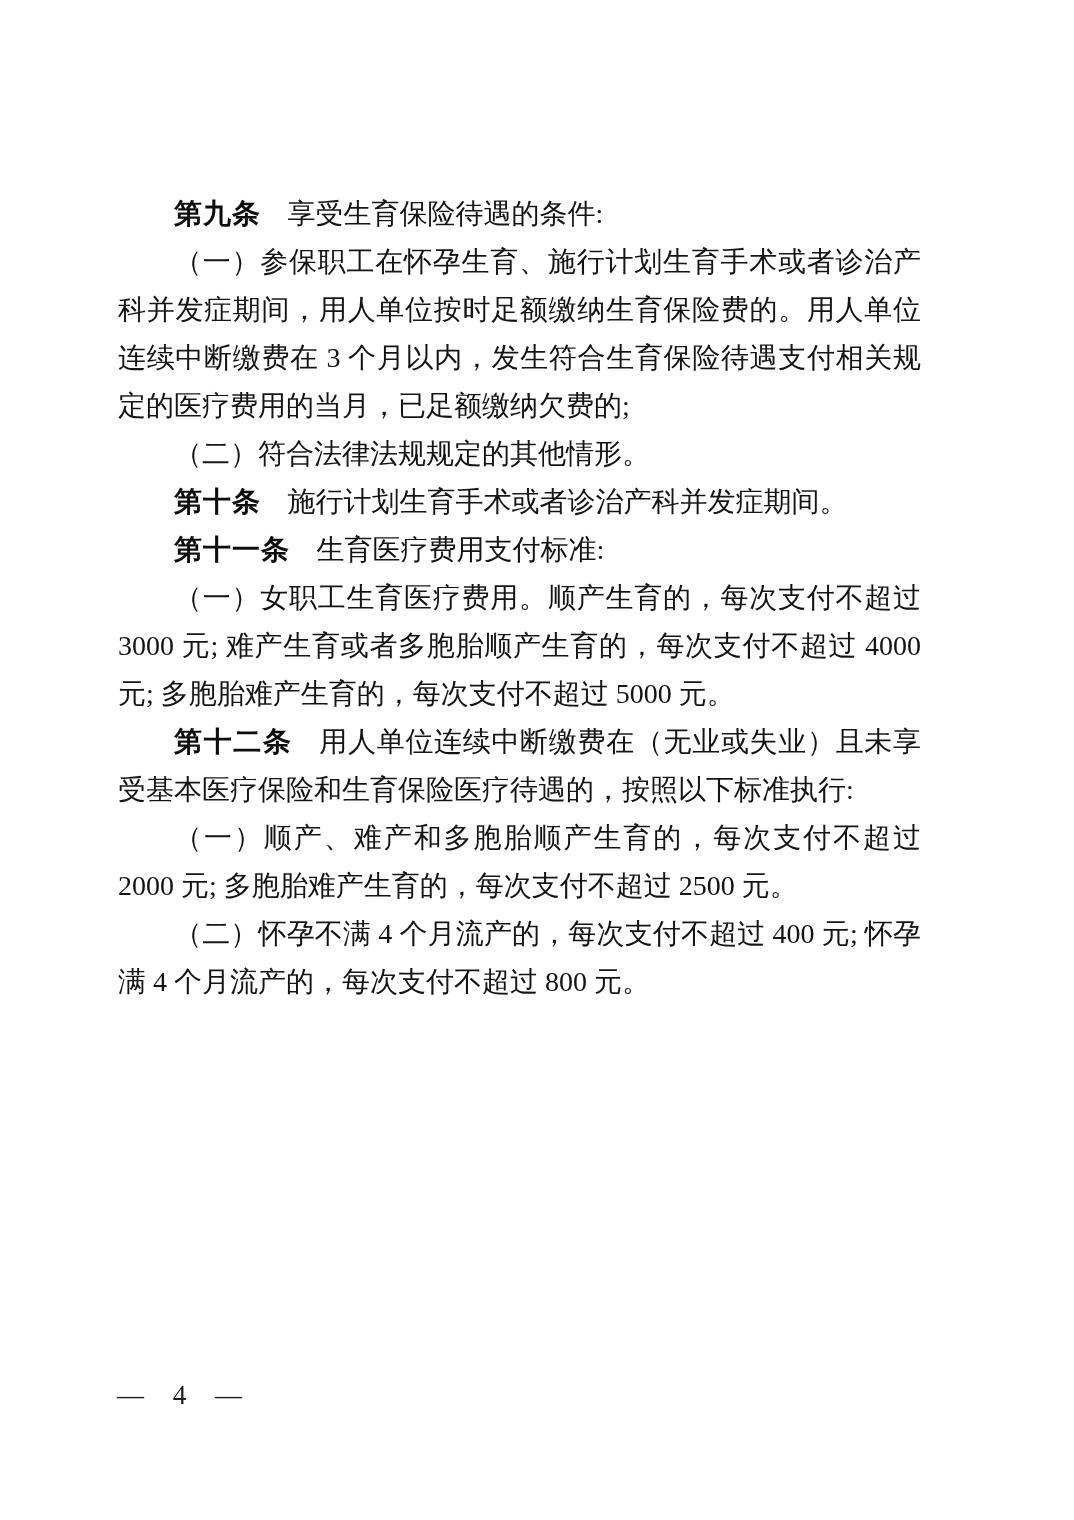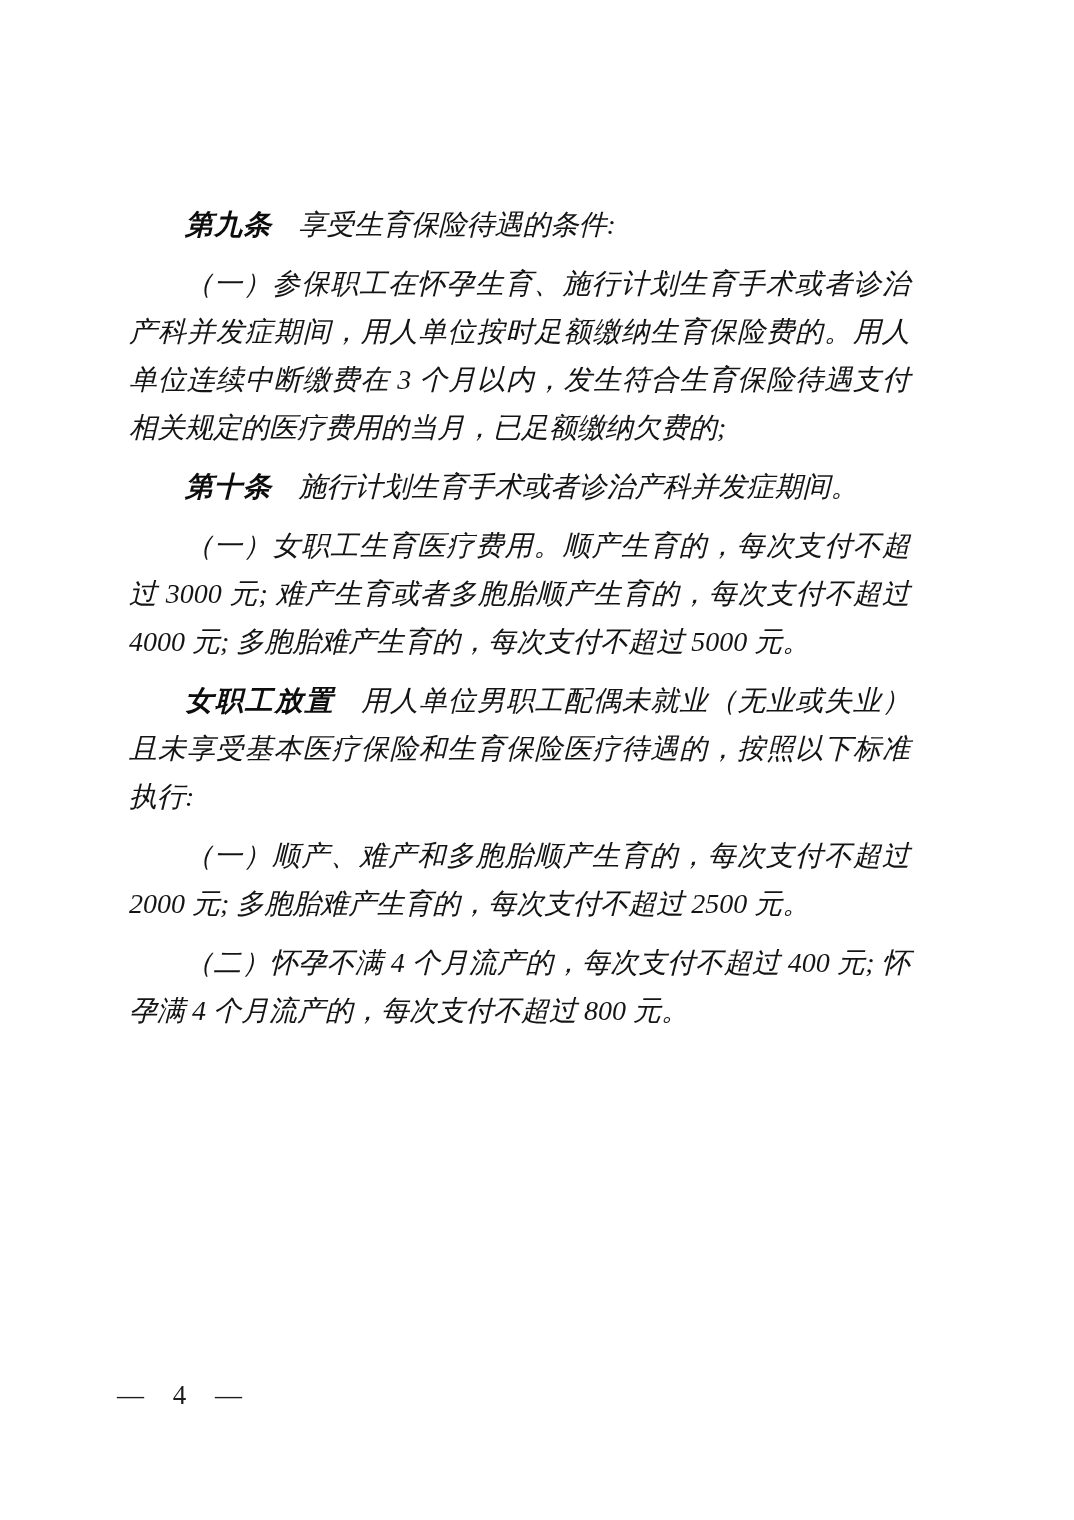--- a/index.html
+++ b/index.html
@@ -23,24 +23,23 @@
     left: 118px;
     top: 190px;
     width: 803px;
     font-family: "Liberation Serif", serif;
     font-size: 28px;
     line-height: 48px;
     color: #141414;
     text-align: justify;
   }
   .para {
-    margin: 11px;
+    margin: 0;
     padding: 0;
     text-indent: 2em;
-    font-style: italic;
   }
   .term {
     font-family: "Liberation Sans", sans-serif;
     font-weight: bold;
     letter-spacing: 1px;
     margin-right: 0.95em;
     color: #0d0d0d;
   }
   .footer {
     position: absolute;
@@ -58,30 +57,32 @@
 <body>
 
 <div class="page">
 
   <div class="content">
 
     <p class="para"><span class="term">第九条</span><span>享受生育保险待遇的条件:</span></p>
 
     <p class="para"><span>（一）参保职工在怀孕生育、施行计划生育手术或者诊治产科并发症期间，用人单位按时足额缴纳生育保险费的。用人单位连续中断缴费在 3 个月以内，发生符合生育保险待遇支付相关规定的医疗费用的当月，已足额缴纳欠费的;</span></p>
 
+    <p class="para"><span>（二）符合法律法规规定的其他情形。</span></p>
 
     <p class="para"><span class="term">第十条</span><span>施行计划生育手术或者诊治产科并发症期间。</span></p>
 
+    <p class="para"><span class="term">第十一条</span><span>生育医疗费用支付标准:</span></p>
 
     <p class="para"><span>（一）女职工生育医疗费用。顺产生育的，每次支付不超过 3000 元; 难产生育或者多胞胎顺产生育的，每次支付不超过 4000 元; 多胞胎难产生育的，每次支付不超过 5000 元。</span></p>
 
 
 
 
-    <p class="para"><span class="term">女职工放置</span><span>用人单位男职工配偶未就业（无业或失业）且未享受基本医疗保险和生育保险医疗待遇的，按照以下标准执行:</span></p>
+    <p class="para"><span class="term">第十二条</span><span>用人单位连续中断缴费在（无业或失业）且未享受基本医疗保险和生育保险医疗待遇的，按照以下标准执行:</span></p>
 
     <p class="para"><span>（一）顺产、难产和多胞胎顺产生育的，每次支付不超过 2000 元; 多胞胎难产生育的，每次支付不超过 2500 元。</span></p>
 
     <p class="para"><span>（二）怀孕不满 4 个月流产的，每次支付不超过 400 元; 怀孕满 4 个月流产的，每次支付不超过 800 元。</span></p>
 
   </div>
 
   <div class="footer">— 4 —</div>
 
 </div>

